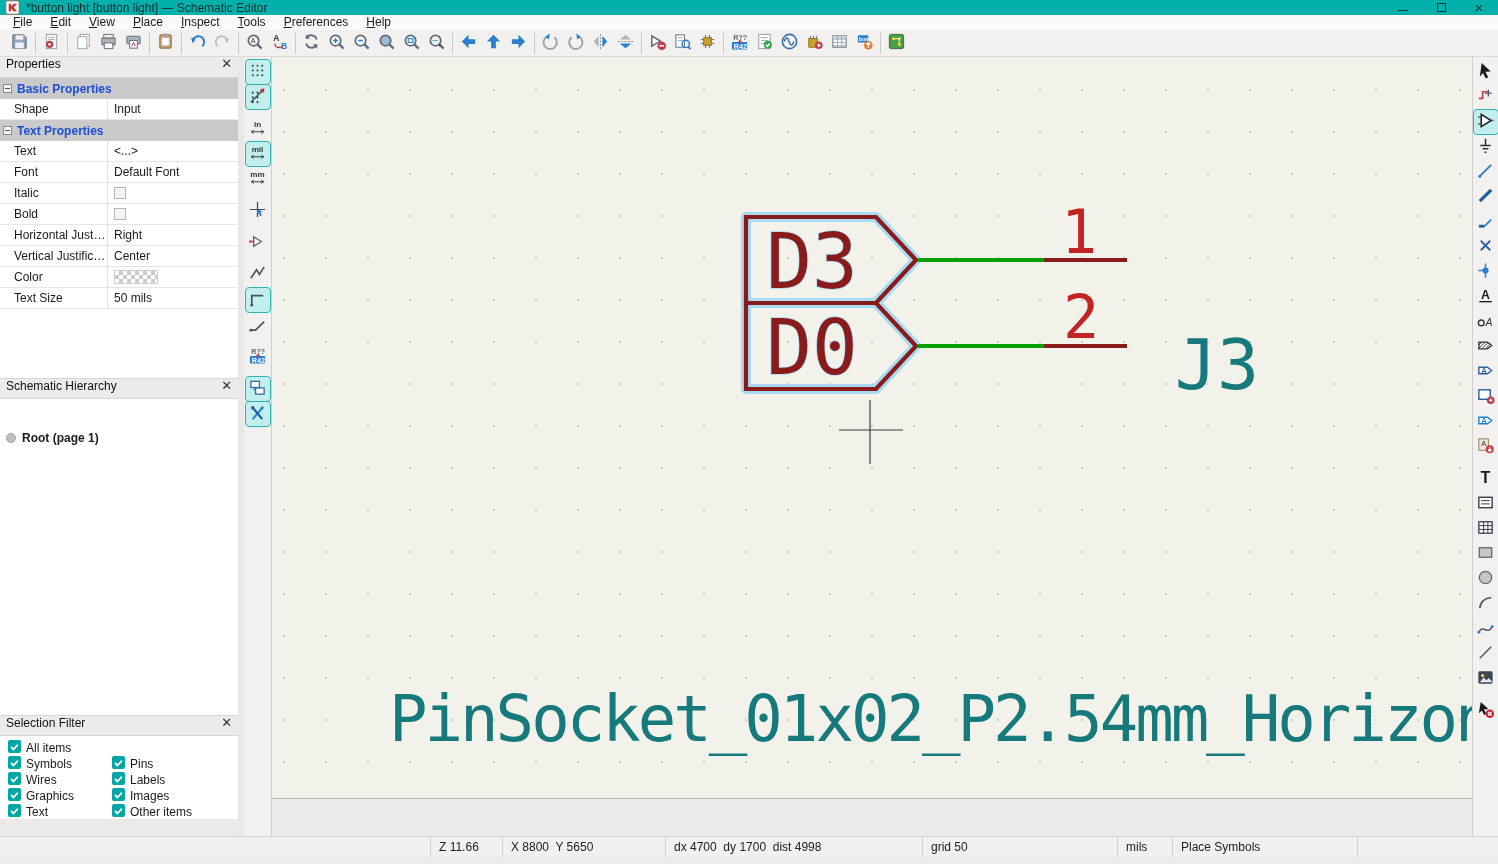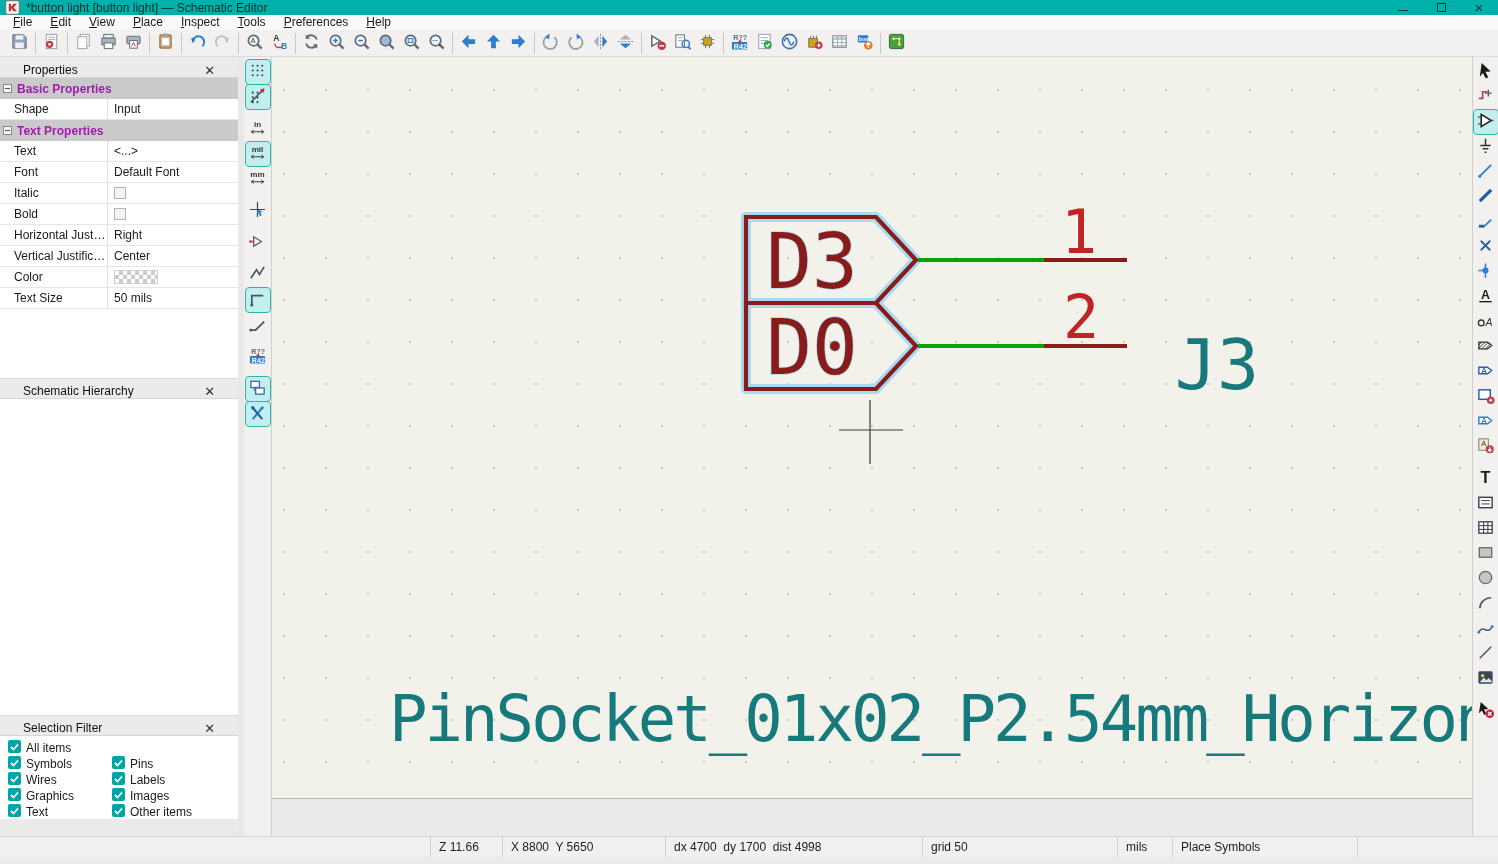--- a/index.html
+++ b/index.html
@@ -19,29 +19,29 @@
   .menu-item::first-letter { text-decoration:underline; }
   
   .toolbar { height:27px; background:#f2f1f0; display:flex; align-items:center; padding-left:4px; border-bottom:1px solid #dcdbda;}
   .tb-group { display:flex; align-items:center; padding:0 3px; border-right:1px solid #c9c8c7; height:21px; }
   .tb-group:last-child { border-right:none; }
   .tbtn { width:25px; height:24px; display:flex; align-items:center; justify-content:center; border-radius:3px; }
   .tbtn.disabled { opacity:.55; }
   
   .main { display:flex; height:779px; }
   .dock { width:245px; background:#fff; border-right:6px solid #e9e8e6; display:flex; flex-direction:column; }
-  .panel-header { height:21px; background:#ebebea; border-bottom:1px solid #d8d7d6; border-top:1px solid #d8d7d6; display:flex; align-items:flex-end; padding:0 23px; font-size:12px; color:#111; flex:0 0 auto;}
+  .panel-header { height:21px; background:#ebebea; border-bottom:1px solid #d8d7d6; border-top:1px solid #d8d7d6; display:flex; align-items:flex-start; padding:0 6px; font-size:12px; color:#111; flex:0 0 auto;}
   .panel-header .x { margin-left:auto; font-size:13px; color:#333; line-height:1; }
   .panel { display:flex; flex-direction:column; overflow:hidden; background:#fff;}
   .panel.properties { height:321px; }
   .panel.hierarchy { height:337px;gap:28px; }
   .panel.filter { height:104px; }
   .dock-filler { flex:1; background:#eceae8; }
   .sel-summary { padding:5px 7px; border-bottom:1px solid #e0e0e0; font-size:12px; }
-  .sec-header { height:21px; background:#cacaca; color:#a21caf; font-weight:bold; display:flex; align-items:center; font-size:12px; }
+  .sec-header { height:21px; background:#cacaca; color:#1d4ed8; font-weight:bold; display:flex; align-items:center; font-size:12px; }
   .sec-header .collapse { width:9px; height:9px; border:1px solid #8a8a8a; background:#f5f5f5; margin:0 5px 0 3px; position:relative; }
   .sec-header .collapse::after { content:""; position:absolute; left:1px; right:1px; top:3px; border-top:1px solid #555; }
   .prow { display:flex; height:21px; border-bottom:1px solid #e6e6e6; align-items:center; padding-left:14px; font-size:12px; }
   .prow .plabel { width:93px; overflow:hidden; white-space:nowrap; text-overflow:ellipsis; flex:0 0 auto; }
   .prow .pvalue { border-left:1px solid #e0e0e0; padding-left:6px; height:100%; display:flex; align-items:center; flex:1; overflow:hidden; white-space:nowrap;}
   .pcheck { width:12px; height:12px; border:1px solid #b5b5b5; background:#f4f4f4; }
   .pswatch { width:44px; height:14px; border:1px solid #cfcfcf;
     background-image: linear-gradient(45deg,#ccc 25%,transparent 25%,transparent 75%,#ccc 75%), linear-gradient(45deg,#ccc 25%,#fff 25%,#fff 75%,#ccc 75%);
     background-size:8px 8px; background-position:0 0,4px 4px; }
   .hier-item { display:flex; align-items:center; padding:4px 6px; font-weight:bold; font-size:12px; }
@@ -420,20 +420,24 @@
             <span class="plabel">Text Size</span>
             <span class="pvalue">50 mils</span>
           </div>
         </div>
     </div>
     <div class="panel hierarchy">
       <div class="panel-header">
         <span>Schematic Hierarchy</span>
         <span class="x">✕</span>
       </div>
+      <div class="hier-item">
+        <span class="hier-dot"></span>
+        <span>Root (page 1)</span>
+      </div>
     </div>
     <div class="panel filter">
       <div class="panel-header">
         <span>Selection Filter</span>
         <span class="x">✕</span>
       </div>
       <div class="filter-body" id="filter-body">
           <div class="frow">
             <span class="fitem">
               <span><svg width="13" height="13">

